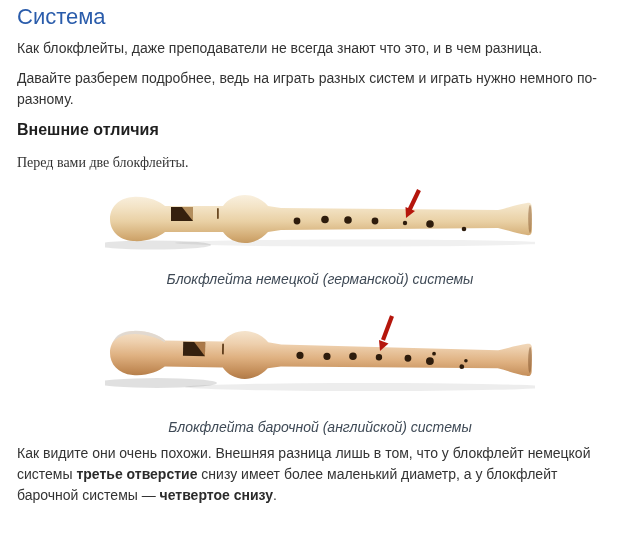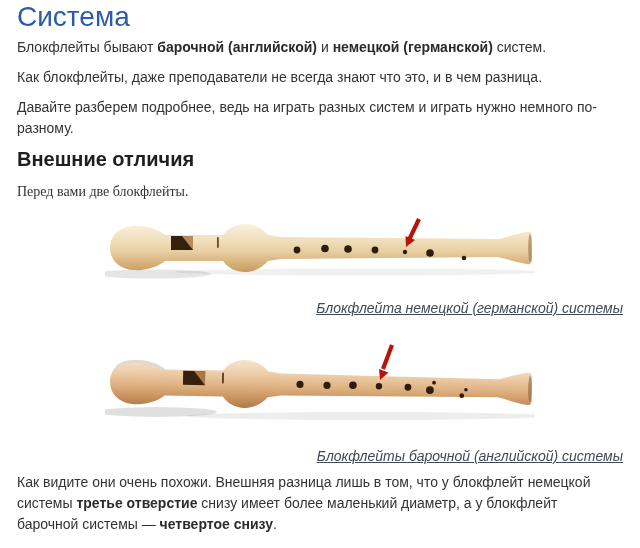--- a/index.html
+++ b/index.html
@@ -8,72 +8,70 @@
     width: 640px; height: 548px;
     background: #ffffff;
     font-family: "Liberation Sans", sans-serif;
     color: #333333;
     overflow: hidden;
   }
   .content { padding: 0 17px 0 17px; }
 
   h1.page-title {
     margin: 4px 0 0;
-    font-size: 28px;
+    font-size: 22px;
     line-height: 25px;
     font-weight: 400;
     color: #2a5cab;
   }
   p.para {
     margin: 9px 0 0;
     font-size: 14px;
     line-height: 21px;
     max-width: 592px;
     color: #333333;
   }
   p.para.first { margin-top: 8px; }
   p.para b { color: #2b2b2b; }
   h2.section-heading {
     margin: 9px 0 0;
-    font-size: 20px;
+    font-size: 16px;
     line-height: 22px;
     font-weight: 700;
     color: #1f1f1f;
   }
   p.para.before-figures { margin-top: 11px; font-family: Liberation Serif, serif; }
 
   figure.recorder-figure {
     margin: 0;
     text-align: center;
     width: 606px;
   }
   figure.recorder-figure.german { margin-top: 10px; }
   figure.recorder-figure.baroque { margin-top: 22px; }
   figure.recorder-figure svg { display: inline-block; vertical-align: top; }
   figcaption.figure-caption {
     font-size: 14px;
     line-height: 16px;
     font-style: italic;
     color: #3f4a56;
-    text-align: right;
-    text-decoration: underline;
+    text-align: center;
   }
   figure.german figcaption.figure-caption { margin-top: 18px; }
   figure.baroque figcaption.figure-caption { margin-top: 20px; }
 
   p.para.outro { margin-top: 8px; }
 </style>
 </head>
 <body>
 
 <div class="content">
 
   <h1 class="page-title">Система</h1>
 
-  <p class="para first"><span>Блокфлейты бывают </span><b>барочной (английской)</b><span> и </span><b>немецкой (германской)</b><span> систем.</span></p>
 
   <p class="para">Как блокфлейты, даже преподаватели не всегда знают что это, и в чем разница.</p>
 
   <p class="para">Давайте разберем подробнее, ведь на играть разных систем и играть нужно немного по-разному.</p>
 
   <h2 class="section-heading">Внешние отличия</h2>
 
   <p class="para before-figures">Перед вами две блокфлейты.</p>
 
   <figure class="recorder-figure german">
@@ -151,18 +149,18 @@
           <circle cx="329" cy="39.5" r="1.9"></circle>
           <circle cx="357" cy="52" r="2.4"></circle>
           <circle cx="361" cy="46" r="1.8"></circle>
         </g>
       </g>
       <g>
         <line x1="287" y1="7" x2="278" y2="31" stroke="#b5160c" stroke-width="4.2"></line>
         <polygon points="275,42 283.5,34.5 274,30.9" fill="#b5160c"></polygon>
       </g>
     </svg>
-    <figcaption class="figure-caption">Блокфлейты барочной (английской) системы</figcaption>
+    <figcaption class="figure-caption">Блокфлейта барочной (английской) системы</figcaption>
   </figure>
 
   <p class="para outro"><span>Как видите они очень похожи. Внешняя разница лишь в том, что у блокфлейт немецкой системы </span><b>третье отверстие</b><span> снизу имеет более маленький диаметр, а у блокфлейт барочной системы — </span><b>четвертое снизу</b><span>.</span></p>
 
 </div>
 
 </body></html>

